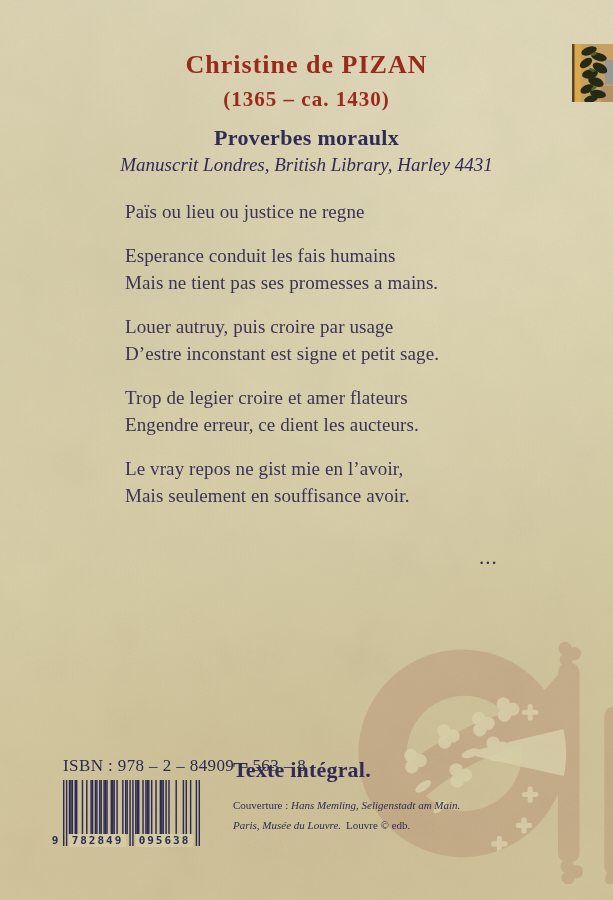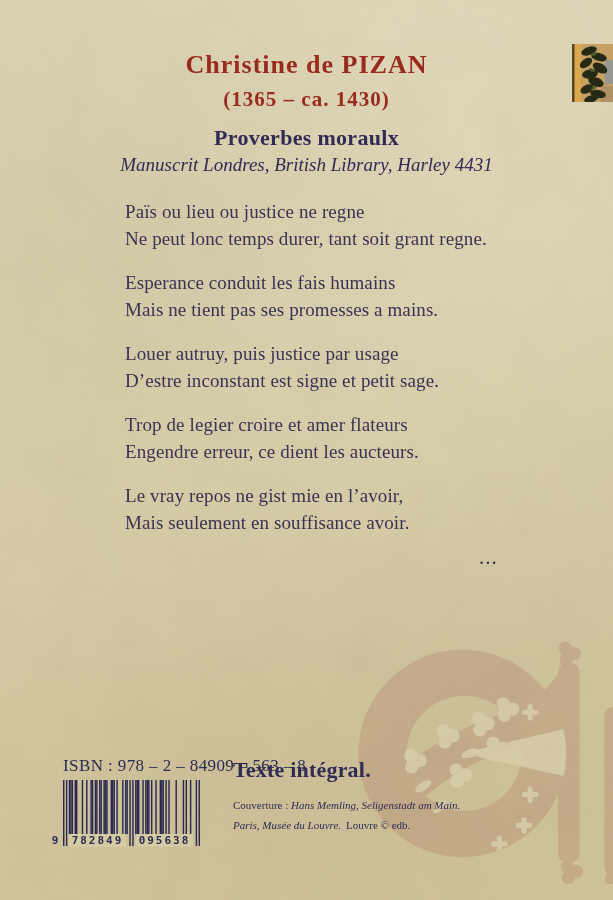--- a/index.html
+++ b/index.html
@@ -88,28 +88,27 @@
   <header class="head">
     <div class="author">Christine de PIZAN</div>
     <div class="dates">(1365 – ca. 1430)</div>
     <div class="worktitle">Proverbes moraulx</div>
     <div class="msnote">Manuscrit Londres, British Library, Harley 4431</div>
   </header>
 
   <main class="verses">
     <p class="stanza">
       <span>Païs ou lieu ou justice ne regne</span><br>
-      <span>Ne peut lonc temps durer, tant soit grant regne.</span>
     </p>
     <p class="stanza">
       <span>Esperance conduit les fais humains</span><br>
       <span>Mais ne tient pas ses promesses a mains.</span>
     </p>
     <p class="stanza">
-      <span>Louer autruy, puis justice par usage</span><br>
+      <span>Louer autruy, puis croire par usage</span><br>
       <span>D’estre inconstant est signe et petit sage.</span>
     </p>
     <p class="stanza">
       <span>Trop de legier croire et amer flateurs</span><br>
       <span>Engendre erreur, ce dient les aucteurs.</span>
     </p>
     <p class="stanza">
       <span>Le vray repos ne gist mie en l’avoir,</span><br>
       <span>Mais seulement en souffisance avoir.</span>
     </p>

